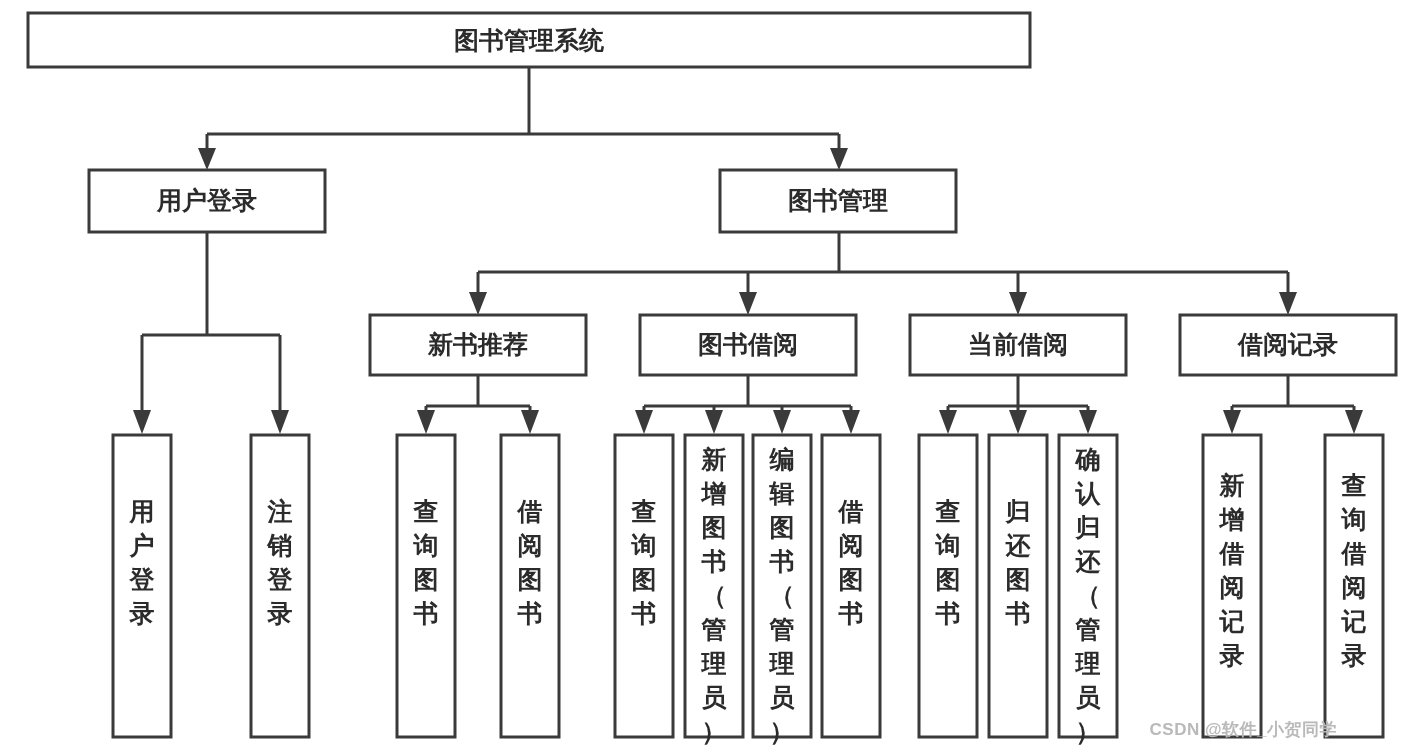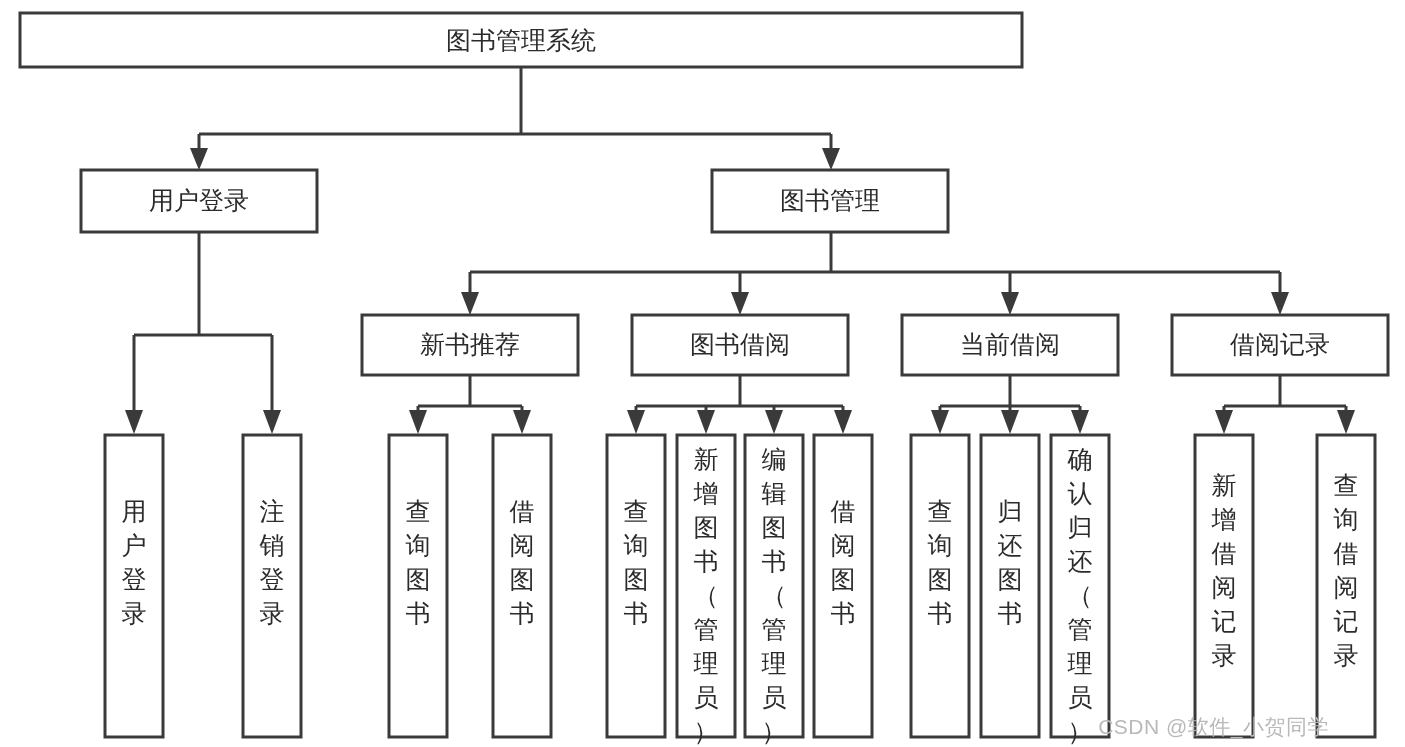--- a/index.html
+++ b/index.html
@@ -10,24 +10,25 @@
   }
   body {
     width: 1405px;
     height: 747px;
     font-family: "Liberation Sans", "DejaVu Sans", sans-serif;
     overflow: hidden;
     position: relative;
   }
   #diagram-root {
     position: absolute;
-    left: 0;
+    left: 8px;
     top: 0;
     width: 1341px;
     height: 747px;
+    font-weight: bold;
   }
   svg.flow {
     display: block;
     width: 1405px;
     height: 747px;
   }
   .node-box {
     fill: #ffffff;
     stroke: #3a3a3a;
     stroke-width: 3;
@@ -53,21 +54,21 @@
     fill: #2b2b2b;
     font-family: "Liberation Sans", "DejaVu Sans", sans-serif;
     font-size: 25px;
     text-anchor: middle;
   }
   .watermark {
     position: absolute;
     right: 12px;
     bottom: 6px;
     font-family: "Liberation Sans", "DejaVu Sans", sans-serif;
-    font-size: 21px;
+    font-size: 17px;
     color: #b9b9b9;
     letter-spacing: 0.5px;
     white-space: nowrap;
     pointer-events: none;
   }
 </style>
 </head>
 <body>
 
 <div id="diagram-root">

